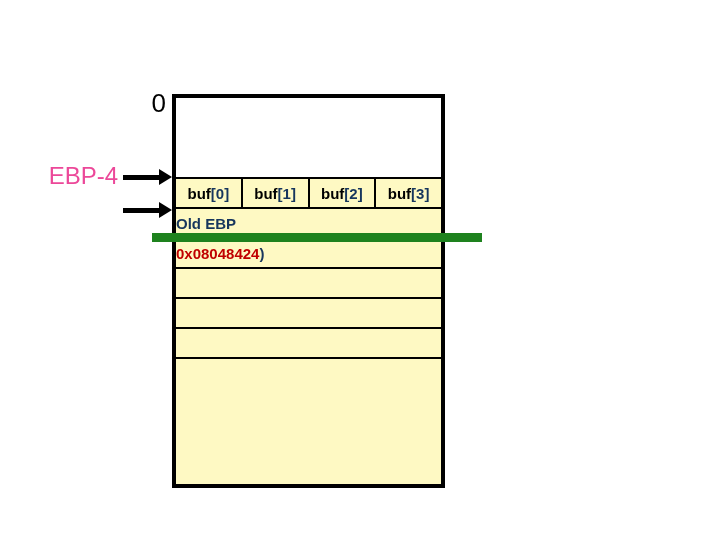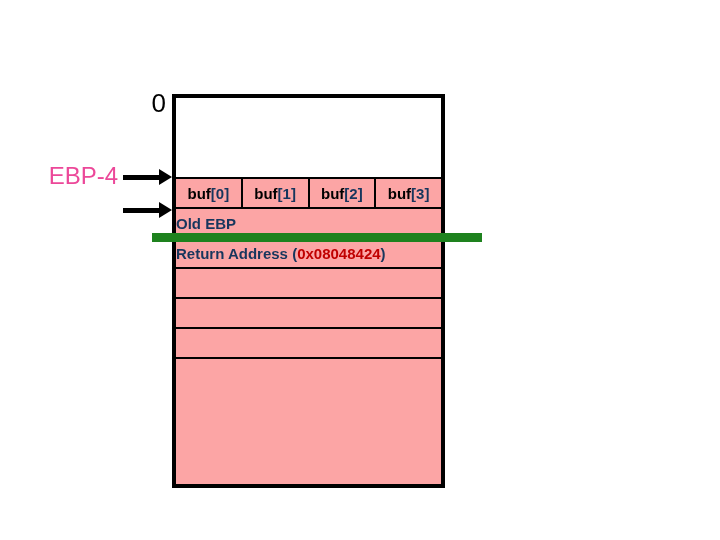--- a/index.html
+++ b/index.html
@@ -60,21 +60,21 @@
   }
   .arrow.arrow-ebp4 { top: 169px; }
   .arrow.arrow-ebp  { top: 202px; }
 
   
   .stack-box {
     position: absolute;
     left: 172px; top: 94px;
     width: 273px; height: 394px;
     border: 4px solid #000000;
-    background: #fca5a5;
+    background: #fef9c3;
     display: flex;
     flex-direction: column;
   }
   .row { width: 100%; flex: 0 0 auto; }
   .row.white-row { height: 79px; background: #ffffff; }
   .row.bordered { border-top: 2px solid #000000; }
   .row.h30 { height: 30px; }
   .row.text-row {
     display: flex;
     align-items: center;
@@ -147,21 +147,20 @@
         <span>buf</span>
           <span class="buf-index">[3]</span>
       </div>
     </div>
 
     <div class="row bordered h30 text-row">
       <span class="navy-text">Old EBP</span>
     </div>
 
     <div class="row bordered h30 text-row">
-      <span class="navy-text">Return Address (</span>
         <span class="red-text">0x08048424</span>
         <span class="navy-text">)</span>
     </div>
 
     <div class="row bordered h30"></div>
     <div class="row bordered h30"></div>
     <div class="row bordered h30"></div>
     <div class="row bordered bottom-region"></div>
   </div>
 

